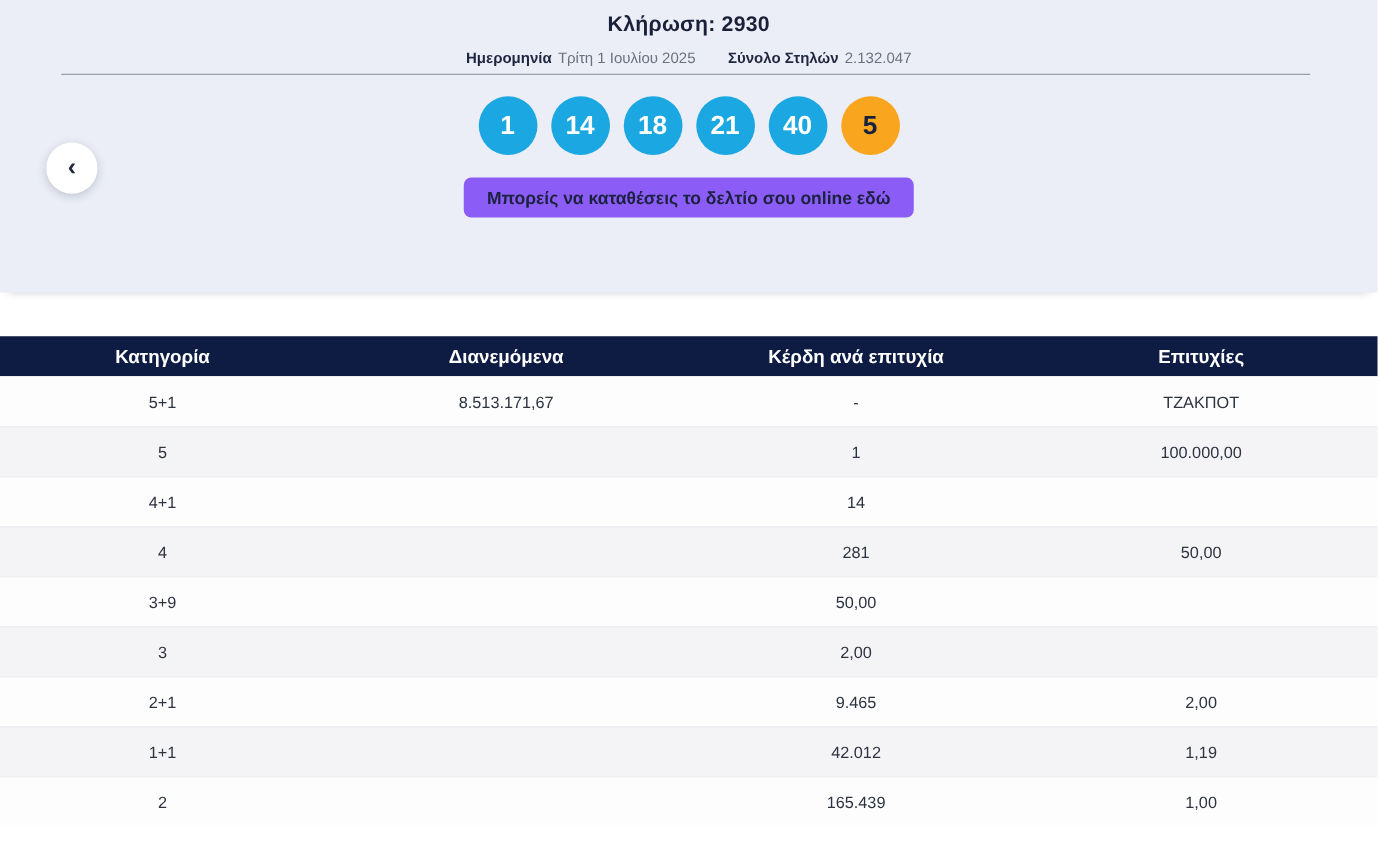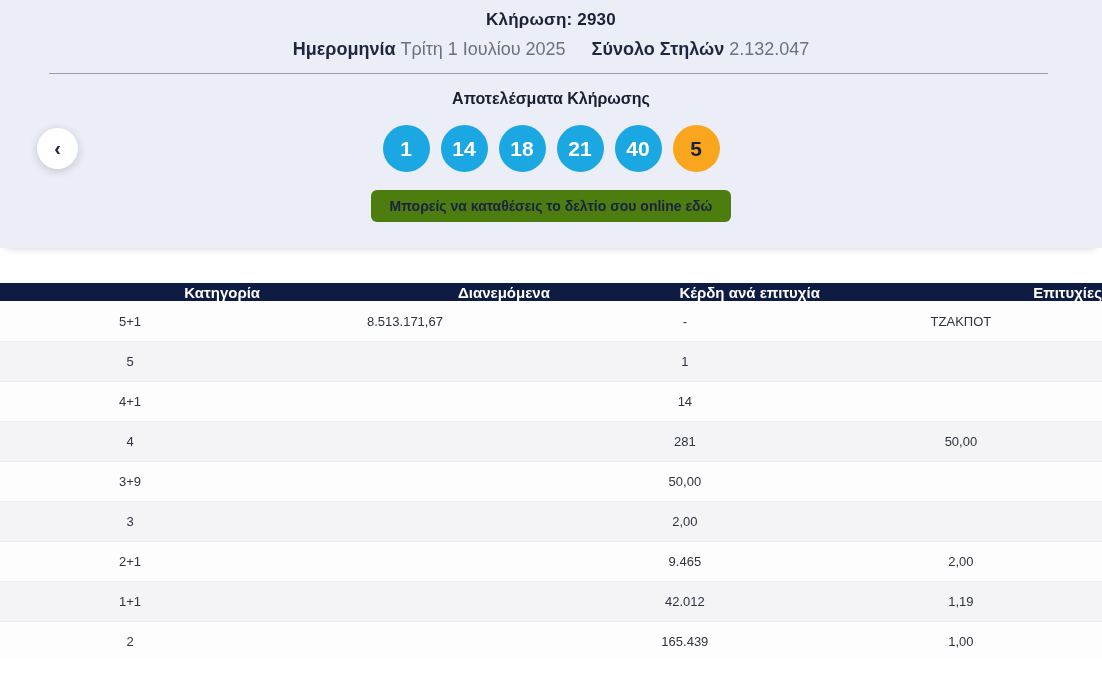--- a/index.html
+++ b/index.html
@@ -7,30 +7,30 @@
   body {
     font-family: "Liberation Sans", "DejaVu Sans", sans-serif;
     width: 1102px; height: 676px; overflow: hidden; position: relative;
     color: #1c2340;
   }
   .page { width: 1102px; height: 676px; position: relative; }
 
   
   .top-header {
     background: #ebeef6;
-    height: 74px;
+    height: 60px;
     position: relative;
     text-align: center;
   }
   .draw-title {
     font-size: 17px; font-weight: bold; color: #1a2038;
     padding-top: 10px; letter-spacing: .2px;
   }
   .draw-meta {
-    margin-top: 9px; font-size: 18px;
+    margin-top: 9px; font-size: 12px;
     display: flex; justify-content: center; gap: 26px; align-items: baseline;
   }
   .meta-label { font-weight: bold; color: #1f2640; margin-right: 5px; }
   .meta-value { color: #6b717f; }
   .header-divider {
     position: absolute; left: 49px; right: 54px; bottom: 0;
     border-bottom: 1px solid #999ea9;
   }
 
   
@@ -62,38 +62,38 @@
   }
   .ball {
     width: 47px; height: 47px; border-radius: 50%;
     display: flex; align-items: center; justify-content: center;
     font-size: 21px; font-weight: bold;
   }
   .ball.main { background: #1ba7e1; color: #ffffff; }
   .ball.joker { background: #f9a51d; color: #16213f; }
   .cta {
     margin-top: 18px;
-    background: #4d7c0f; color: #1b2240;
+    background: #8b5cf6; color: #1b2240;
     font-size: 14px; font-weight: bold;
     padding: 8px 19px; border-radius: 6px;
     text-decoration: none; cursor: pointer; display: inline-block;
   }
 
   .section-gap { height: 35px; background: #ffffff; }
 
   
   .prize-table { width: 100%; }
   .trow {
     display: grid;
     grid-template-columns: 23.6% 26.3% 24.5% 25.6%;
     align-items: center; text-align: center;
   }
   .thead {
     background: #0e1b42; color: #ffffff;
-    height: 18px; font-size: 15px; font-weight: bold; text-align: right;
+    height: 32px; font-size: 15px; font-weight: bold;
   }
   .tbody .trow { height: 40px; font-size: 13px; color: #2e3340; }
   .tbody .trow:nth-child(odd)  { background: #fdfdfe; }
   .tbody .trow:nth-child(even) { background: #f4f4f7; }
   .tbody .trow { border-top: 1px solid #ededf1; }
   .tbody .trow:first-child { border-top: none; }
 </style>
 </head>
 <body>
 
@@ -109,21 +109,20 @@
         <span class="meta-label">Σύνολο Στηλών</span><span class="meta-value">2.132.047</span>
       </span>
     </div>
     <div class="header-divider"></div>
   </section>
 
   <section class="results">
     <button class="back-btn">
       <span class="chev">‹</span>
     </button>
-    <h2 class="results-title">Αποτελέσματα Κλήρωσης</h2>
     <div class="balls" id="balls">
         <div class="ball main">1</div>
         <div class="ball main">14</div>
         <div class="ball main">18</div>
         <div class="ball main">21</div>
         <div class="ball main">40</div>
         <div class="ball joker">5</div>
       </div>
     <a class="cta">Μπορείς να καταθέσεις το δελτίο σου online εδώ</a>
   </section>
@@ -141,20 +140,21 @@
         <div class="trow">
           <div>5+1</div>
           <div>8.513.171,67</div>
           <div>-</div>
           <div>ΤΖΑΚΠΟΤ</div>
         </div>
         <div class="trow">
           <div>5</div>
           <div></div>
           <div>1</div>
+          <div>100.000,00</div>
         </div>
         <div class="trow">
           <div>4+1</div>
           <div></div>
           <div>14</div>
         </div>
         <div class="trow">
           <div>4</div>
           <div></div>
           <div>281</div>

